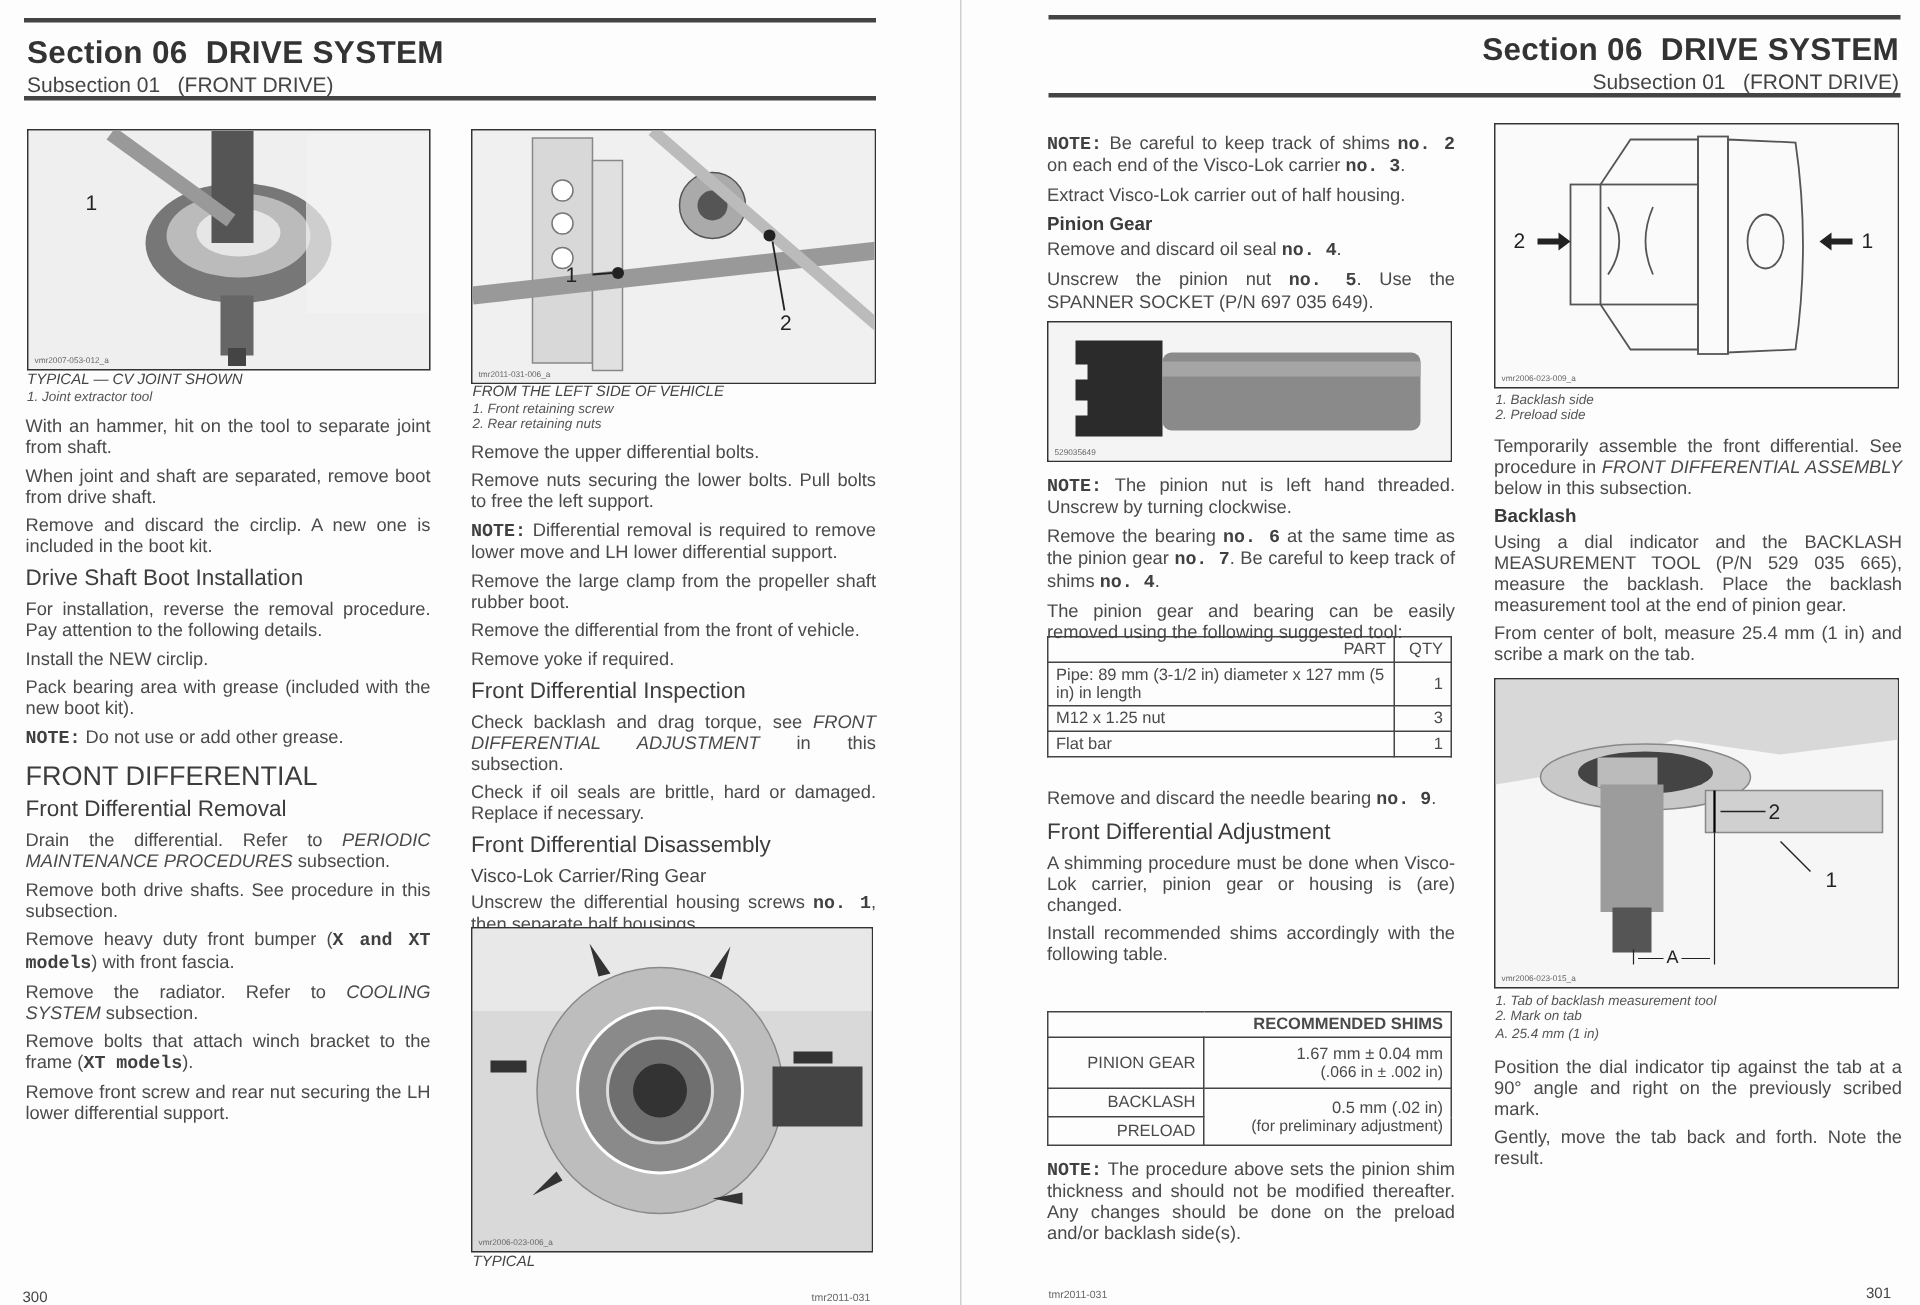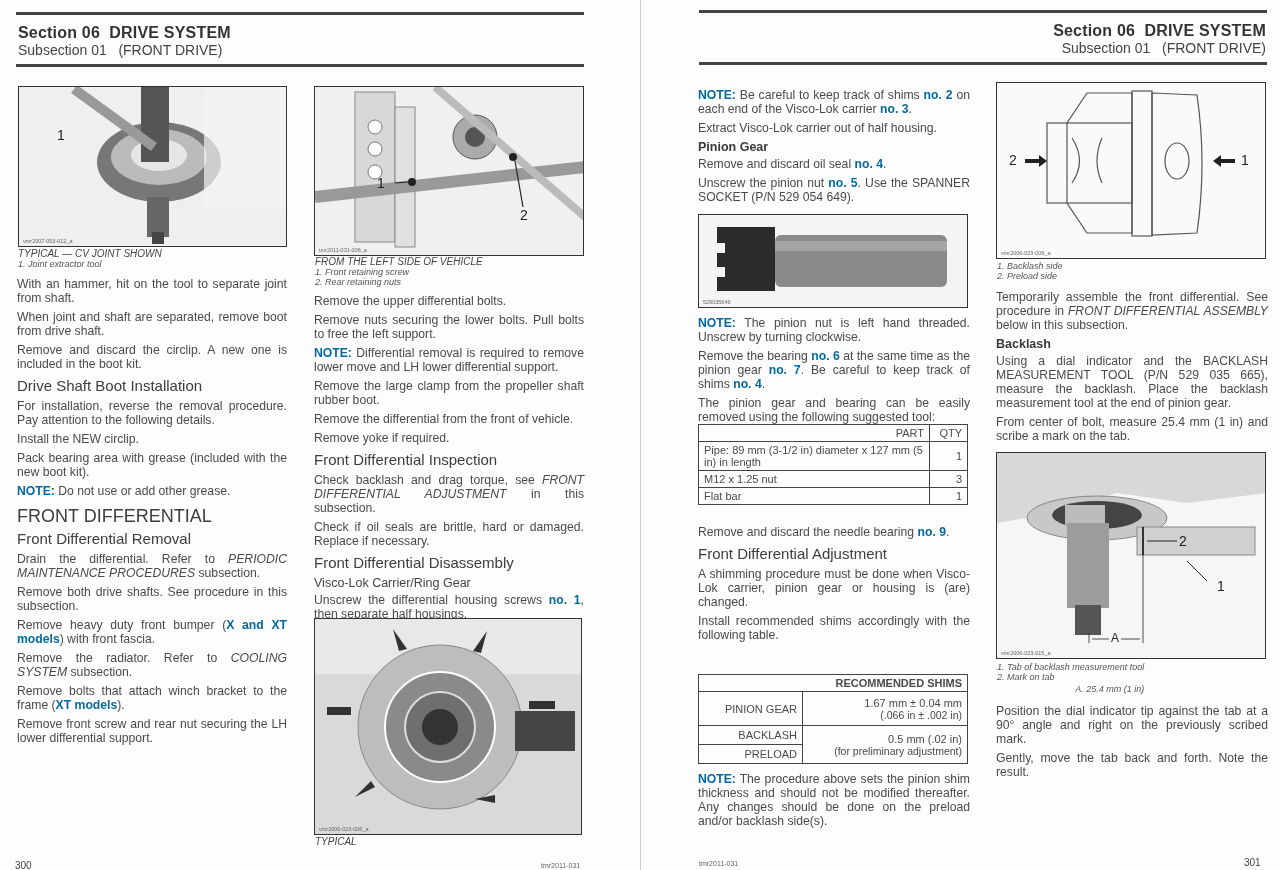--- a/index.html
+++ b/index.html
@@ -3,26 +3,26 @@
 <meta charset="utf-8">
 <style>
   * { box-sizing: border-box; margin: 0; padding: 0; }
   html, body { width: 1280px; height: 870px; overflow: hidden; background: #fff; }
   body { font-family: "Liberation Sans", sans-serif; color: #4a4a4a; position: relative; }
   .page { position: absolute; top: 0; height: 870px; background: #fdfdfd; }
   .page-left { left: 0; width: 640px; }
   .page-right { left: 640px; width: 640px; border-left: 1px solid #cfcfcf; }
   .rule { position: absolute; height: 3px; background: #444; }
   .hdr { position: absolute; }
-  .hdr .sec { font-weight: bold; font-size: 16px; color: #333; letter-spacing: 0.2px; }
+  .hdr .sec { font-weight: bold; font-size: 21px; color: #333; letter-spacing: 0.2px; }
   .hdr .sub { font-size: 14px; color: #444; }
   .hdr.right { text-align: right; }
   .col { position: absolute; font-size: 12.2px; line-height: 14px; }
   .col p { margin-bottom: 5px; text-align: justify; }
-  .col .b { font-weight: bold; color: #0369a1; }
+  .col .b { font-weight: bold; color: #404040; font-family: Liberation Mono, monospace; }
   .col .i { font-style: italic; }
   .h1 { font-size: 18px; color: #3d3d3d; margin: 8px 0 4px 0; line-height: 20px; }
   .h2 { font-size: 15px; color: #3d3d3d; margin: 6px 0 4px 0; line-height: 18px; }
   .h3 { font-size: 12.5px; font-weight: bold; color: #3a3a3a; margin: 4px 0 3px 0; }
   .fig { position: absolute; border: 1.5px solid #333; background: #e9e9e9; overflow: hidden; }
   .fig .code { position: absolute; left: 4px; bottom: 2px; font-size: 5.5px; color: #666; }
   .cap { position: absolute; font-size: 9px; font-style: italic; color: #555; line-height: 10px; }
   .cap .t { font-size: 10px; color: #444; }
   .pn { position: absolute; font-size: 10px; color: #444; }
   .tcode { position: absolute; font-size: 7px; color: #666; }
@@ -157,21 +157,21 @@
     <div class="sec"><span>Section 06</span>&nbsp;&nbsp;<span>DRIVE SYSTEM</span></div>
     <div class="sub"><span>Subsection 01</span>&nbsp;&nbsp;&nbsp;<span>(FRONT DRIVE)</span></div>
   </div>
   <div class="rule" style="left:58px; top:62px; width:568px;"></div>
 
   <div class="col" style="left:57px; top:88px; width:272px;">
     <p><span class="b">NOTE:</span><span> Be careful to keep track of shims </span><span class="b">no. 2</span><span> on each end of the Visco-Lok carrier </span><span class="b">no. 3</span><span>.</span></p>
     <p>Extract Visco-Lok carrier out of half housing.</p>
     <div class="h3">Pinion Gear</div>
     <p><span>Remove and discard oil seal </span><span class="b">no. 4</span><span>.</span></p>
-    <p><span>Unscrew the pinion nut </span><span class="b">no. 5</span><span>. Use the SPANNER SOCKET (P/N 529 054 649).</span></p>
+    <p><span>Unscrew the pinion nut </span><span class="b">no. 5</span><span>. Use the SPANNER SOCKET (P/N 697 035 649).</span></p>
   </div>
 
   <div class="fig" style="left:57px; top:214px; width:270px; height:94px;">
     <svg width="270" height="94">
       <rect width="270" height="94" fill="#f4f4f4"></rect>
       <rect x="18" y="12" width="58" height="64" fill="#2b2b2b"></rect>
       <rect x="12" y="28" width="14" height="10" fill="#f4f4f4"></rect>
       <rect x="12" y="52" width="14" height="10" fill="#f4f4f4"></rect>
       <rect x="76" y="20" width="172" height="52" rx="6" fill="#8a8a8a"></rect>
       <rect x="76" y="26" width="172" height="10" fill="#a5a5a5"></rect>
@@ -295,21 +295,21 @@
       <line x1="95" y1="186" x2="143" y2="186" stroke="#222" stroke-width="0.8"></line>
     </svg>
     <span class="lbl" style="left:182px; top:80px;">2</span>
     <span class="lbl" style="left:220px; top:125px;">1</span>
     <span class="lbl" style="left:112px; top:178px; font-size:12px; background:#f6f6f6; padding:0 2px;">A</span>
     <span class="code">vmr2006-023-015_a</span>
   </div>
   <div class="cap" style="left:356px; top:662px;">
     <div>1.  Tab of backlash measurement tool</div>
     <div>2.  Mark on tab</div>
-    <div style="margin-top:2px;text-align:right;">A.  25.4 mm (1 in)</div>
+    <div style="margin-top:2px;">A.  25.4 mm (1 in)</div>
   </div>
 
   <div class="col" style="left:355px; top:704px; width:272px;">
     <p>Position the dial indicator tip against the tab at a 90° angle and right on the previously scribed mark.</p>
     <p>Gently, move the tab back and forth. Note the result.</p>
   </div>
 
   <span class="tcode" style="left:58px; top:860px;">tmr2011-031</span>
   <span class="pn" style="left:603px; top:857px;">301</span>
 </div>

